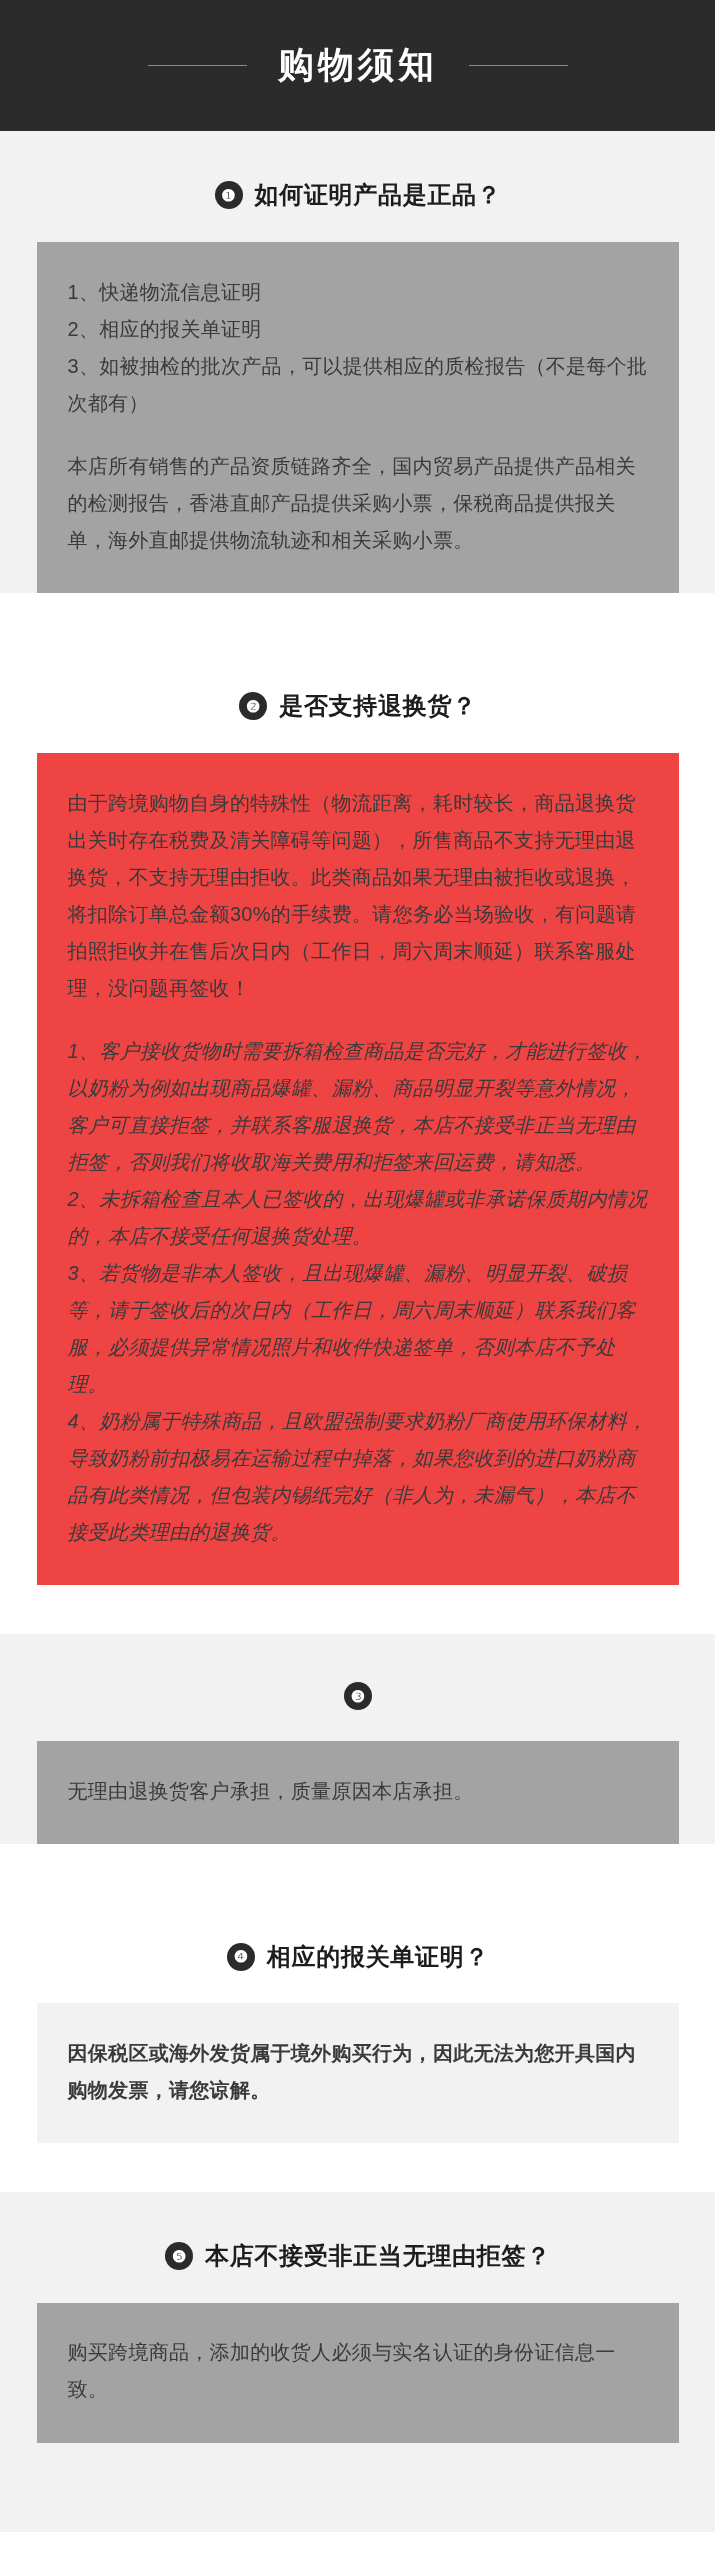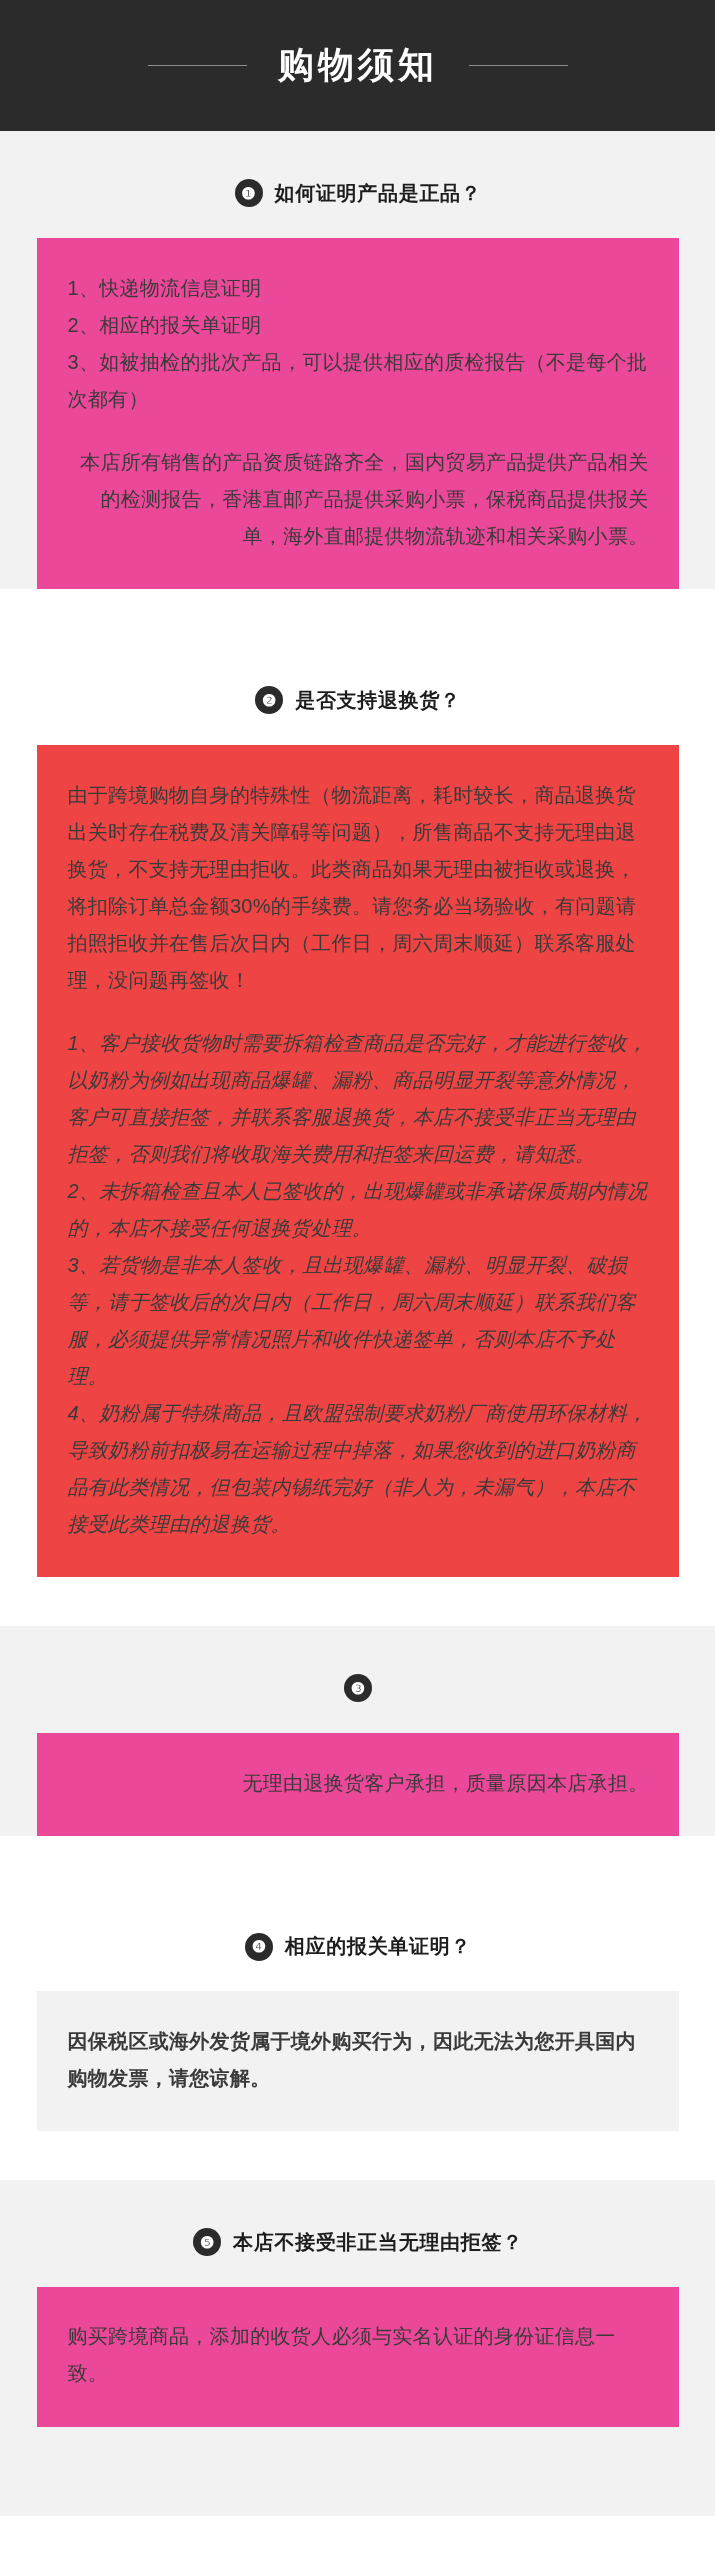--- a/index.html
+++ b/index.html
@@ -74,32 +74,32 @@
     color: #ffffff;
     font-size: 16px;
     font-weight: bold;
     display: flex;
     align-items: center;
     justify-content: center;
     flex: 0 0 auto;
   }
   .q-title {
     color: #1d1d1d;
-    font-size: 20px;
+    font-size: 24px;
     font-weight: bold;
     letter-spacing: 0.7px;
   }
 
   .card {
     margin: 0 37px 49px 37px;
     background: #f2f2f2;
     padding: 32px 30.5px 34px 30.5px;
   }
   .section.alt .card {
-    background: #ec4899;
+    background: #a3a3a3;
   }
 
   .card p {
     color: #3a3a3a;
     font-size: 20px;
     line-height: 37px;
     letter-spacing: 0.3px;
   }
   .card p + p {
     margin-top: 26.5px;
@@ -120,21 +120,21 @@
 
 <div class="section alt">
   <div class="q-head">
     <span class="q-num">❶</span>
     <span class="q-title">如何证明产品是正品？</span>
   </div>
   <div class="card">
     <p style="white-space: pre-wrap;">1、快递物流信息证明
 2、相应的报关单证明
 3、如被抽检的批次产品，可以提供相应的质检报告（不是每个批次都有）</p>
-    <p style="white-space: pre-wrap; text-align: right;">本店所有销售的产品资质链路齐全，国内贸易产品提供产品相关的检测报告，香港直邮产品提供采购小票，保税商品提供报关单，海外直邮提供物流轨迹和相关采购小票。</p>
+    <p style="white-space: pre-wrap;">本店所有销售的产品资质链路齐全，国内贸易产品提供产品相关的检测报告，香港直邮产品提供采购小票，保税商品提供报关单，海外直邮提供物流轨迹和相关采购小票。</p>
   </div>
 </div>
 
 <div class="section plain">
   <div class="q-head">
     <span class="q-num">❷</span>
     <span class="q-title">是否支持退换货？</span>
   </div>
   <div class="card" style="background:#ef4444;">
     <p style="white-space: pre-wrap;">由于跨境购物自身的特殊性（物流距离，耗时较长，商品退换货出关时存在税费及清关障碍等问题），所售商品不支持无理由退换货，不支持无理由拒收。此类商品如果无理由被拒收或退换，将扣除订单总金额30%的手续费。请您务必当场验收，有问题请拍照拒收并在售后次日内（工作日，周六周末顺延）联系客服处理，没问题再签收！</p>
@@ -143,21 +143,21 @@
 3、若货物是非本人签收，且出现爆罐、漏粉、明显开裂、破损等，请于签收后的次日内（工作日，周六周末顺延）联系我们客服，必须提供异常情况照片和收件快递签单，否则本店不予处理。
 4、奶粉属于特殊商品，且欧盟强制要求奶粉厂商使用环保材料，导致奶粉前扣极易在运输过程中掉落，如果您收到的进口奶粉商品有此类情况，但包装内锡纸完好（非人为，未漏气），本店不接受此类理由的退换货。</p>
   </div>
 </div>
 
 <div class="section alt">
   <div class="q-head">
     <span class="q-num">❸</span>
   </div>
   <div class="card">
-    <p style="white-space: pre-wrap; text-align: right;">无理由退换货客户承担，质量原因本店承担。</p>
+    <p style="white-space: pre-wrap;">无理由退换货客户承担，质量原因本店承担。</p>
   </div>
 </div>
 
 <div class="section plain">
   <div class="q-head">
     <span class="q-num">❹</span>
     <span class="q-title">相应的报关单证明？</span>
   </div>
   <div class="card" style="background:#f2f2f2;">
     <p style="white-space: pre-wrap; font-weight: bold;">因保税区或海外发货属于境外购买行为，因此无法为您开具国内购物发票，请您谅解。</p>

